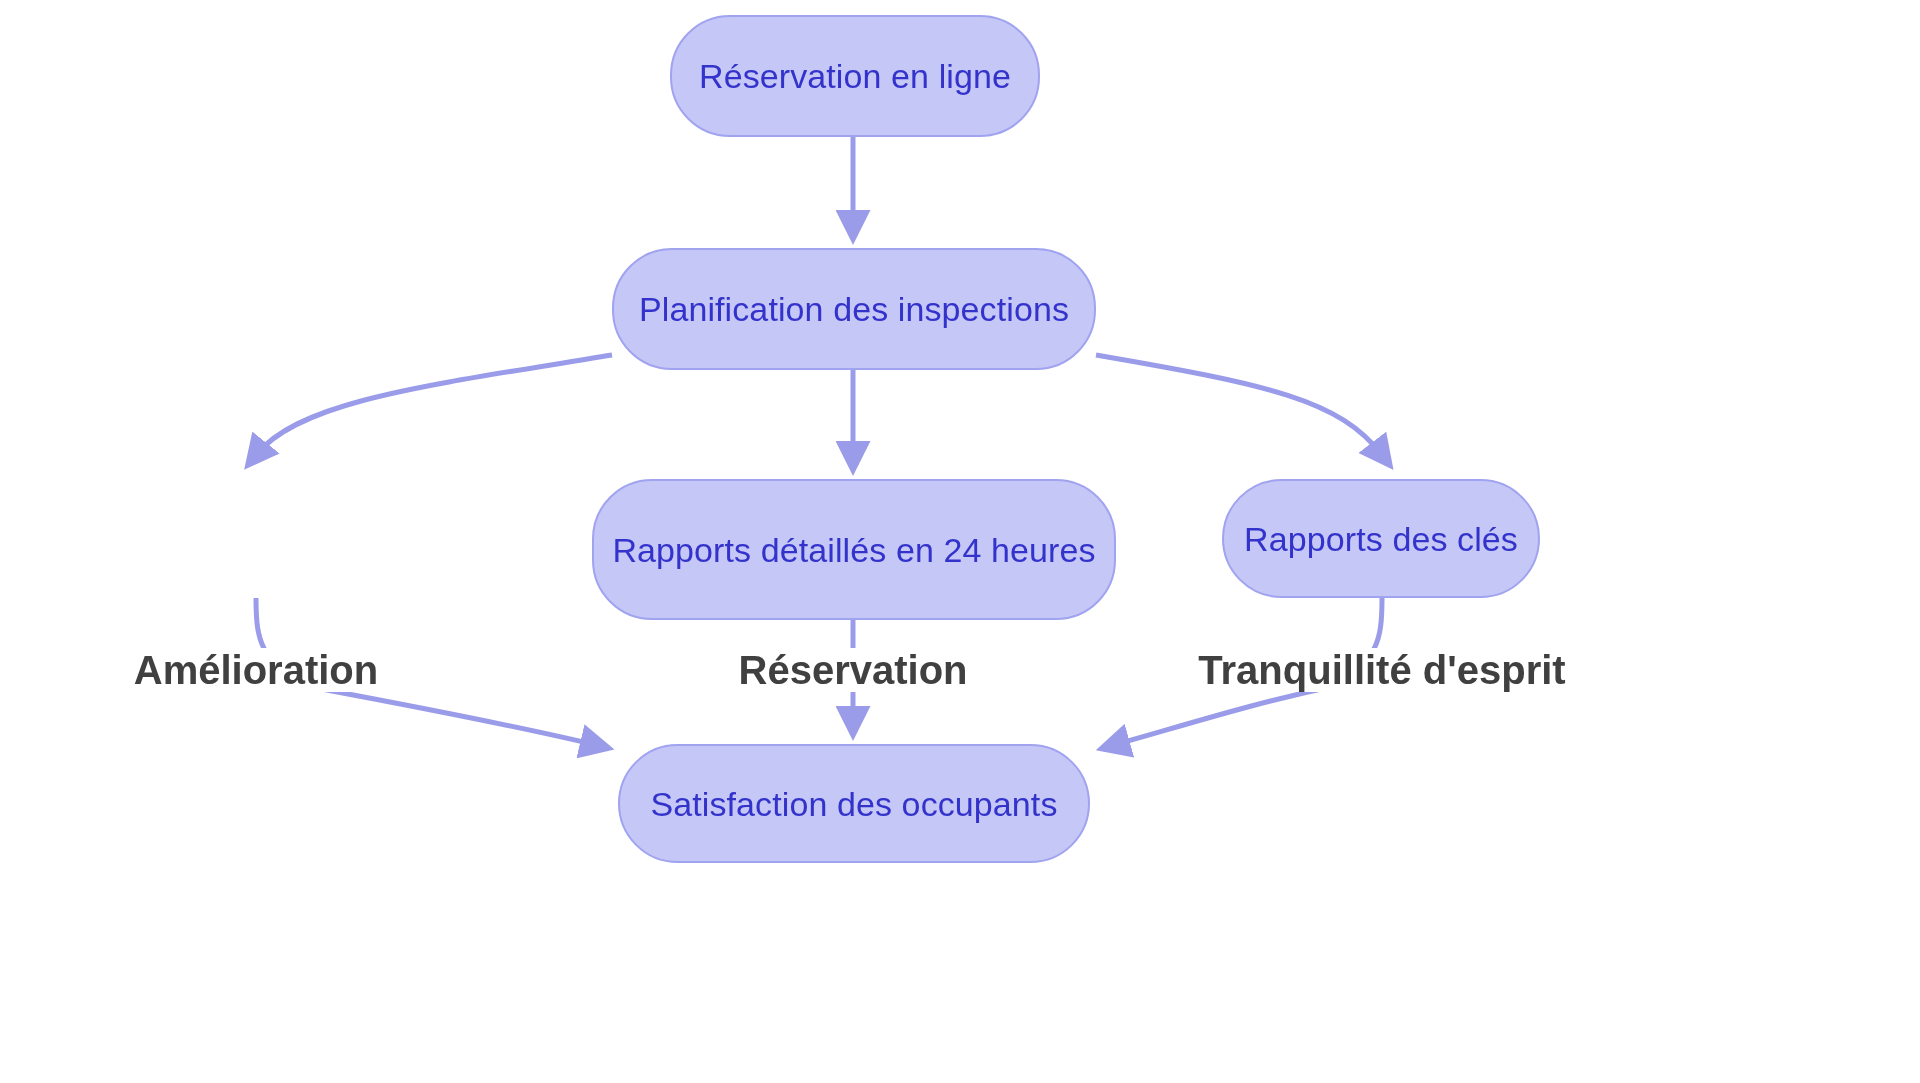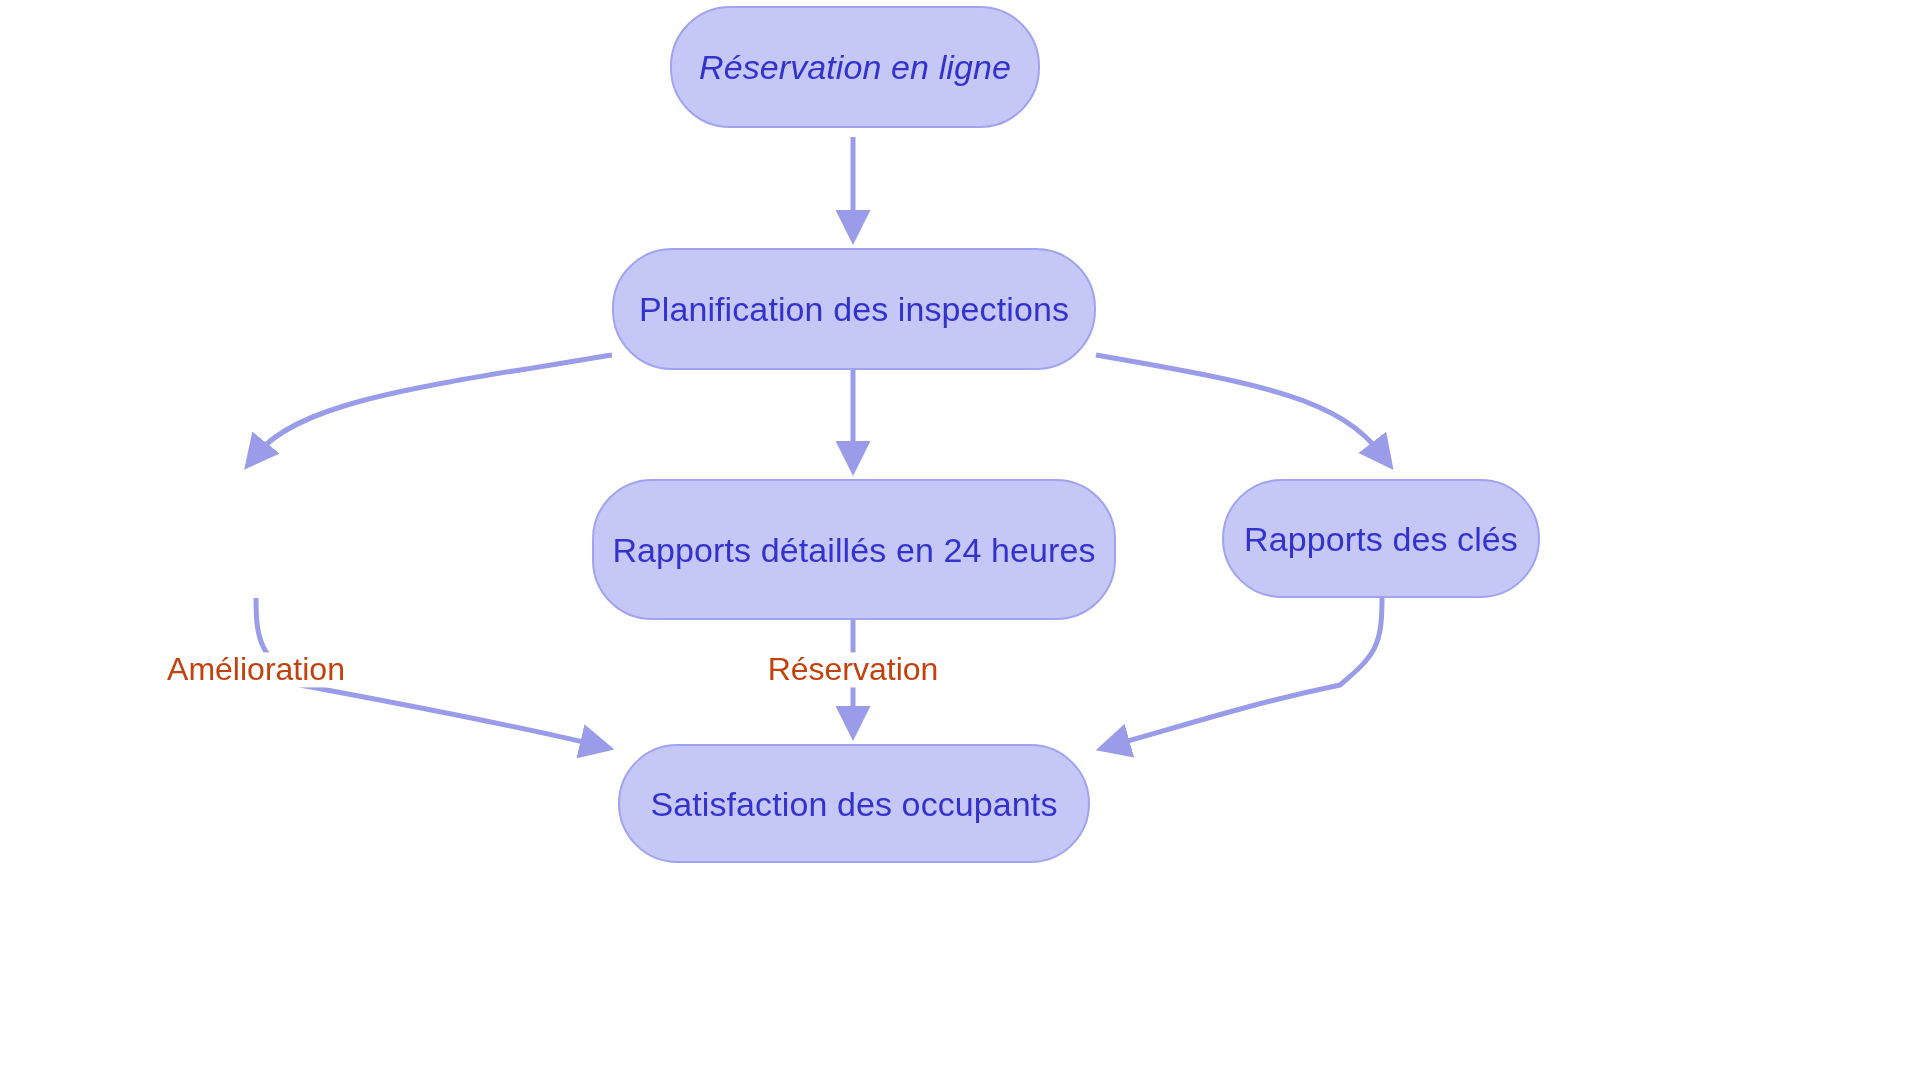--- a/index.html
+++ b/index.html
@@ -41,23 +41,23 @@
     letter-spacing: 0.1px;
     white-space: nowrap;
     text-align: center;
   }
   .node-label {
     display: block;
     line-height: 1;
   }
   .edge-label {
     position: absolute;
-    color: #c2410c;
-    font-size: 32px;
-    font-weight: 400;
+    color: #404040;
+    font-size: 40px;
+    font-weight: 700;
     white-space: nowrap;
     background: #ffffff;
     padding: 0 6px;
     line-height: 1.1;
     transform: translate(-50%, -50%);
   }
 </style>
 </head>
 <body>
 
@@ -78,21 +78,21 @@
 
     <path d="M 1096,355 C 1270,385 1340,400 1382,455" fill="none" stroke="#9a9cea" stroke-width="5" marker-end="url(#arrowhead)"></path>
 
     <path d="M 256,598 C 256,645 262,655 300,685 C 380,700 500,722 596,745" fill="none" stroke="#9a9cea" stroke-width="5" marker-end="url(#arrowhead)"></path>
 
     <path d="M 853,598 L 853,722" fill="none" stroke="#9a9cea" stroke-width="5" marker-end="url(#arrowhead)"></path>
 
     <path d="M 1382,598 C 1382,645 1376,655 1340,685 C 1258,702 1202,720 1114,745" fill="none" stroke="#9a9cea" stroke-width="5" marker-end="url(#arrowhead)"></path>
   </svg>
 
-  <div class="node" style="left:670px; top:6px; width:370px; height:122px;font-style:italic;">
+  <div class="node" style="left:670px; top:15px; width:370px; height:122px;">
     <span class="node-label">Réservation en ligne</span>
   </div>
 
   <div class="node" style="left:612px; top:248px; width:484px; height:122px;">
     <span class="node-label">Planification des inspections</span>
   </div>
 
 
   <div class="node" style="left:592px; top:479px; width:524px; height:141px;">
     <span class="node-label">Rapports détaillés en 24 heures</span>
@@ -103,14 +103,15 @@
   </div>
 
   <div class="node" style="left:618px; top:744px; width:472px; height:119px;">
     <span class="node-label">Satisfaction des occupants</span>
   </div>
 
   <div class="edge-label" style="left:256px; top:670px;">Amélioration</div>
 
   <div class="edge-label" style="left:853px; top:670px;">Réservation</div>
 
+  <div class="edge-label" style="left:1382px; top:670px;">Tranquillité d'esprit</div>
 
 </div>
 
 </body></html>

